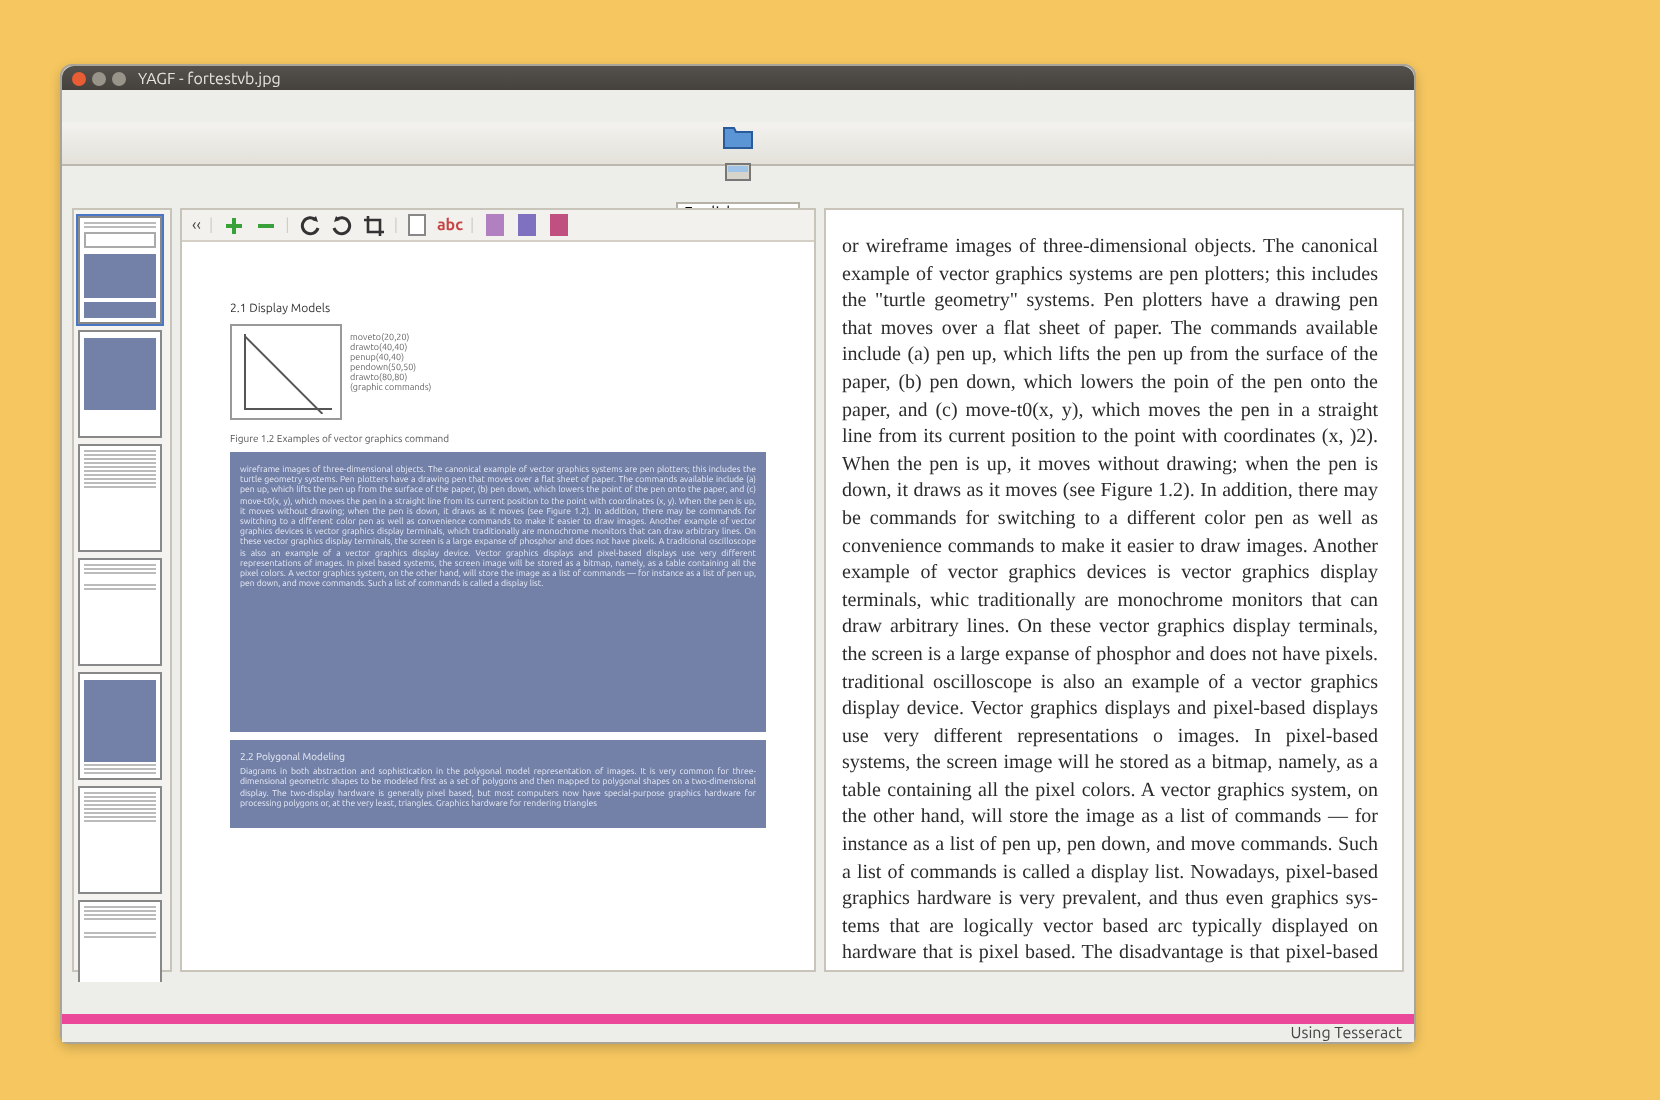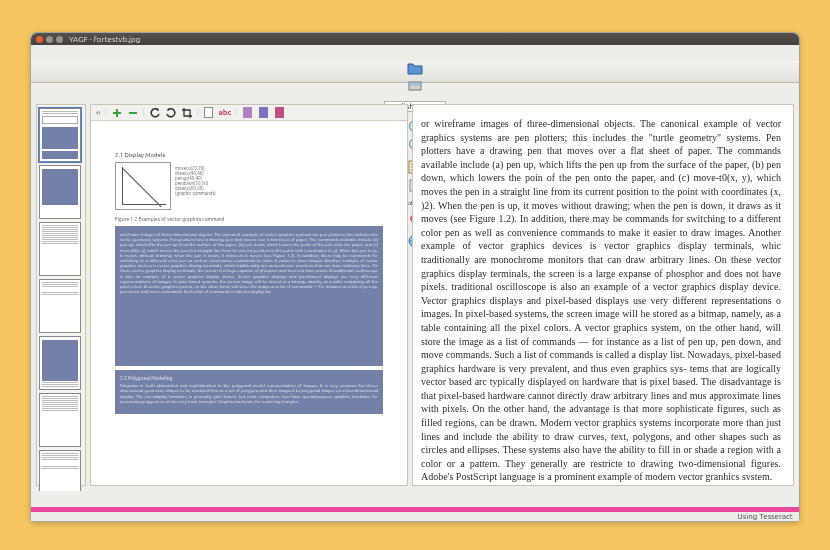--- a/index.html
+++ b/index.html
@@ -10,21 +10,21 @@
     height: 550px;
     background: #f6c760;
     font-family: Ubuntu, "Segoe UI", sans-serif;
     font-size: 11px;
     overflow: hidden;
   }
   .window {
     position: absolute;
     left: 30px;
     top: 32px;
-    width: 770px;
+    width: 678px;
     height: 490px;
     background: #ededea;
     border: 1px solid #a9a49a;
     border-radius: 6px 6px 4px 4px;
     display: flex;
     flex-direction: column;
     box-shadow: 0 2px 6px rgba(0,0,0,0.2);
     gap: 16px;
   }
   .titlebar {

